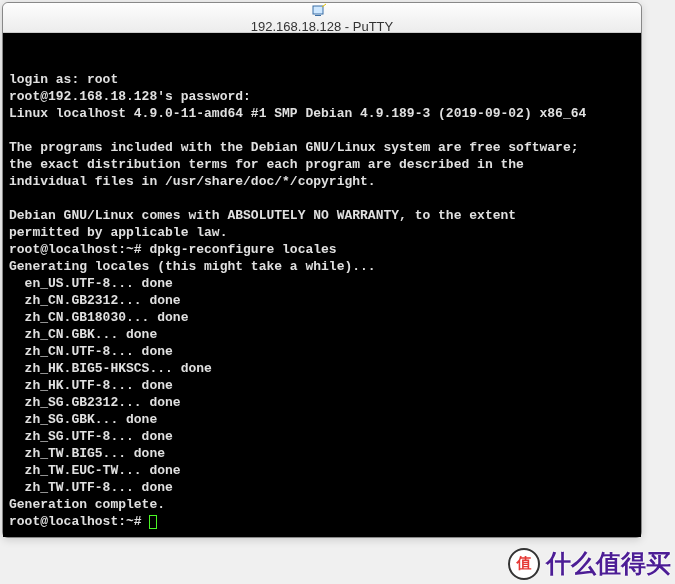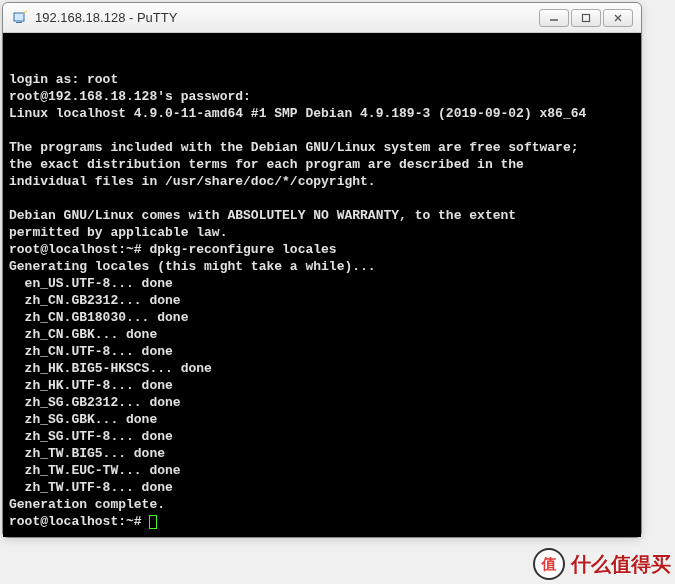--- a/index.html
+++ b/index.html
@@ -22,24 +22,25 @@
       box-shadow: 0 2px 8px rgba(0,0,0,0.15);
       display: flex;
       flex-direction: column;
     }
     .titlebar {
       height: 30px;
       background: linear-gradient(#fdfdfd, #ececec);
       border-bottom: 1px solid #ccc;
       display: flex;
       align-items: center;
-      padding: 0 8px;
+      padding: 0 18px;
       border-radius: 6px 6px 0 0;
       font-size: 13px;
       color: #333;
+      flex-direction: column;
     }
     .titlebar .icon-area {
       width: 18px; height: 18px;
       margin-right: 6px;
       display: flex;
       align-items: center;
       justify-content: center;
     }
     .titlebar .title-text { flex: 1; }
     .win-controls {
@@ -91,23 +92,23 @@
       background: #fff;
       border: 2px solid #333;
       display: flex;
       align-items: center;
       justify-content: center;
       font-size: 15px;
       font-weight: bold;
       color: #e53935;
     }
     .watermark .wm-text {
-      font-size: 20px;
+      font-size: 25px;
       font-weight: bold;
-      color: #b91c1c;
+      color: #4c1d95;
       text-shadow: 0 0 2px #fff, 0 0 2px #fff;
       text-align: center;
     }
   </style>
 </head>
 <body>
 
 <div class="window">
   <div class="titlebar">
     <span class="icon-area">

